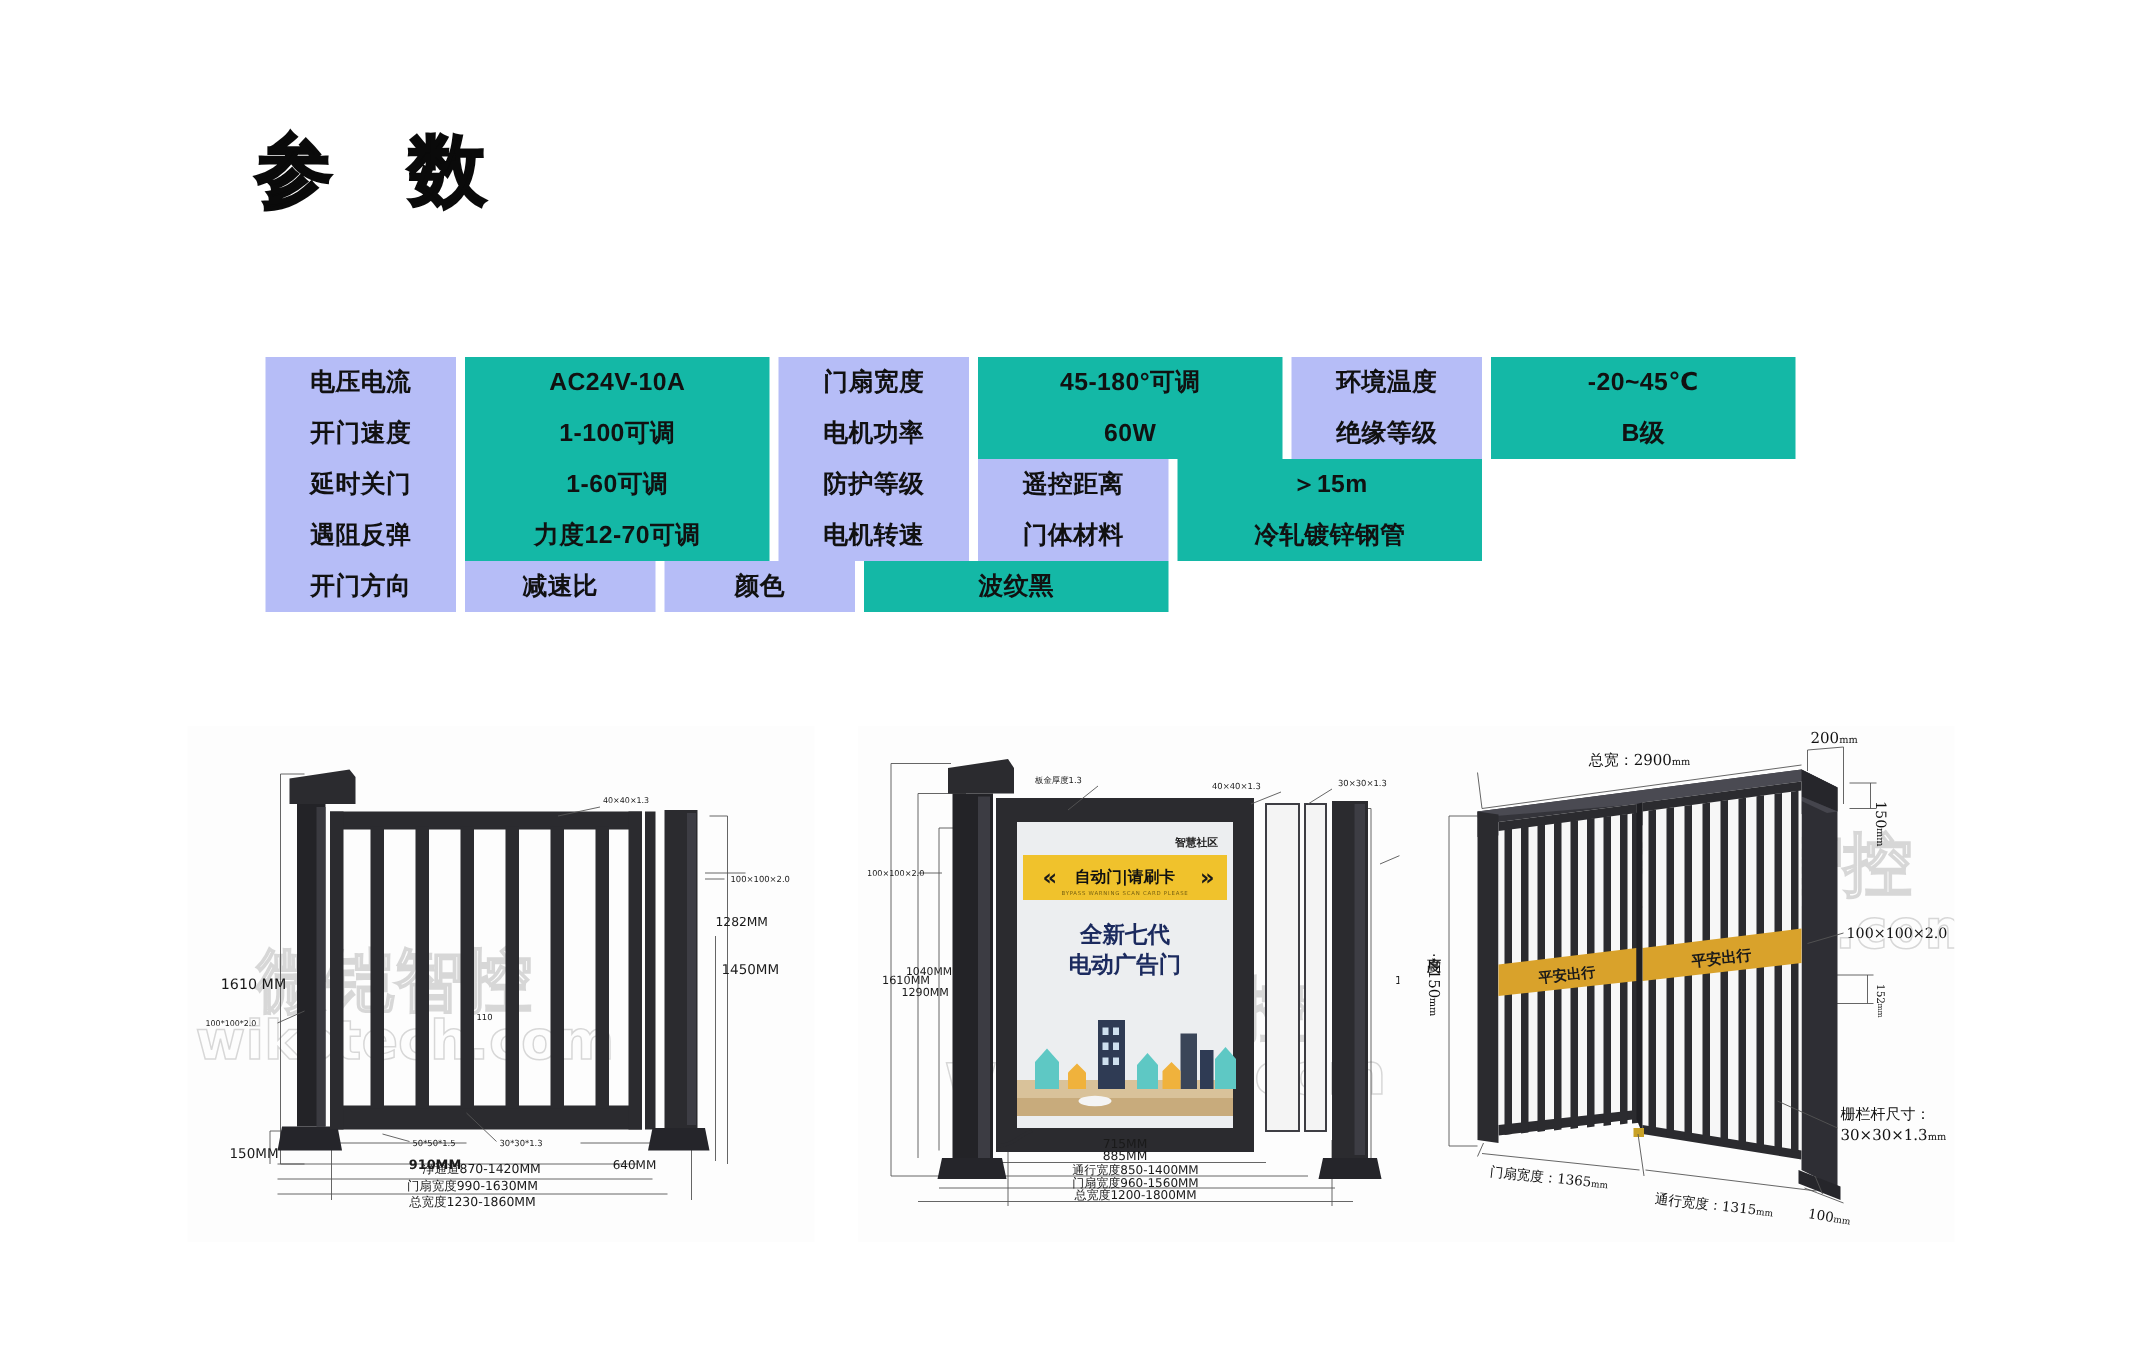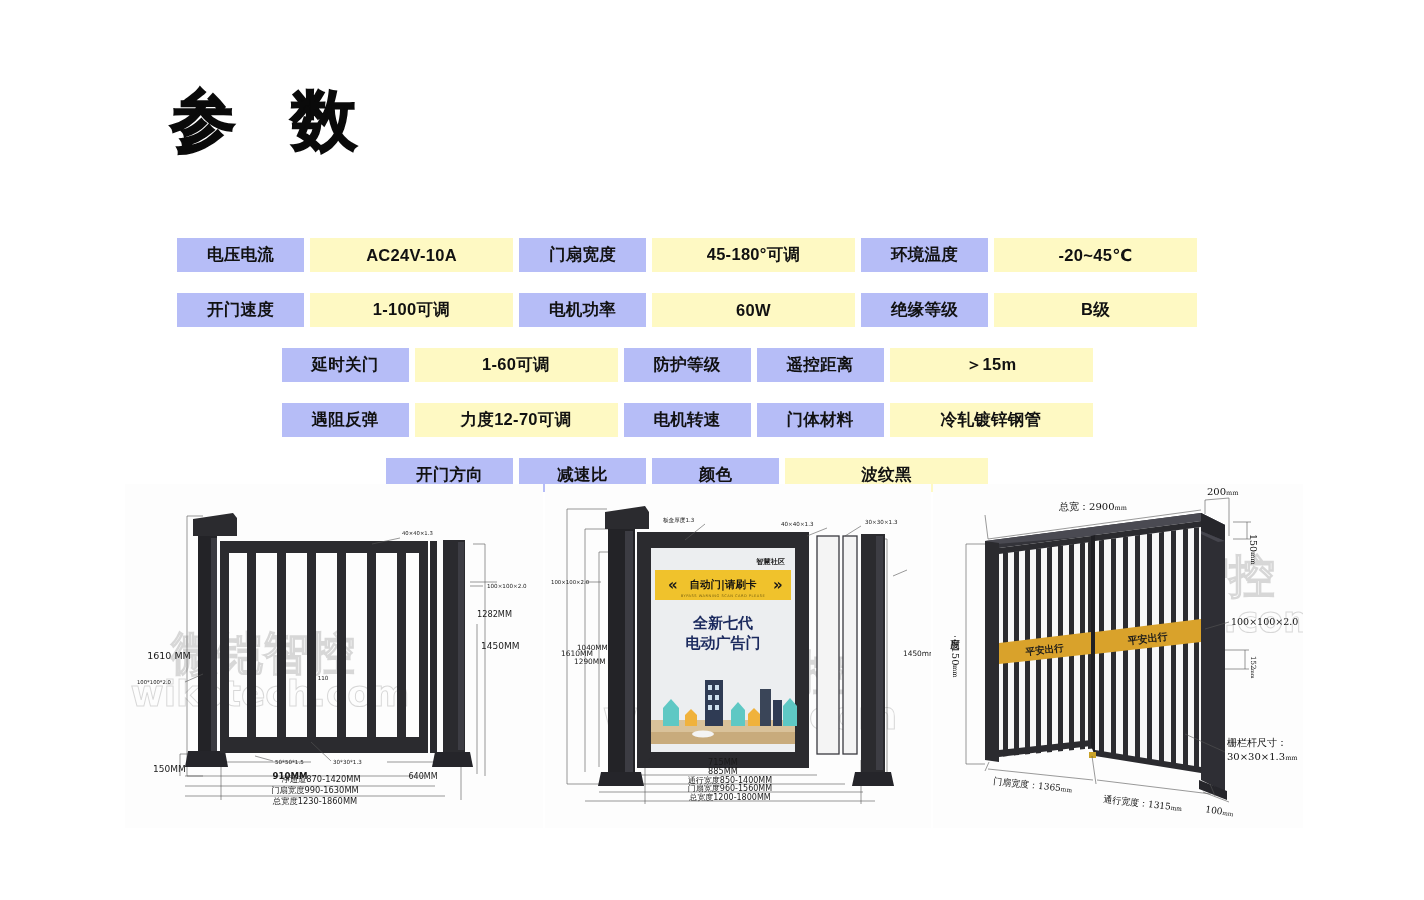--- a/index.html
+++ b/index.html
@@ -7,48 +7,48 @@
     width: 1424px; height: 900px;
     background: #ffffff;
     font-family: "Liberation Sans", "DejaVu Sans", sans-serif;
     overflow: hidden;
   }
   #page { position: relative; width: 1424px; height: 900px; background: #fff; }
 
   
   .page-title {
     position: absolute; left: 170px; top: 88px;
-    font-size: 66px; font-weight: 900; color: #0a0a0a;
+    font-size: 52px; font-weight: 900; color: #0a0a0a;
     letter-spacing: 16px; line-height: 1;
     font-family: "DejaVu Sans", "Liberation Sans", sans-serif;
     -webkit-text-stroke: 1.5px #0a0a0a;
   }
 
   
   .spec-table {
     position: absolute; left: 177px; top: 238px;
-    display: flex; flex-direction: column; gap: 21px; align-items: center;
+    display: flex; flex-direction: column; gap: 0;
   }
   .spec-row { display: flex; gap: 6px; }
   .cell {
     height: 34px; display: flex; align-items: center; justify-content: center;
     font-size: 16.5px; font-weight: 700; color: #111;
     letter-spacing: .3px; white-space: nowrap;
   }
   .cell.key   { width: 127px; background: #b6bdf7; }
-  .cell.val   { width: 203px; background: #fef9c3; }
+  .cell.val   { width: 203px; background: #14b8a6; }
 
   
   .panels { position: absolute; left: 0; top: 484px; width: 1424px; height: 352px; }
   .panel {
     position: absolute; top: 0; height: 344px;
     background: #fdfdfd; overflow: hidden;
   }
   #panel-1 { left: 125px;  width: 418px; }
-  #panel-2 { left: 545px;  width: 386px; }
+  #panel-2 { left: 572px;  width: 386px; }
   #panel-3 { left: 933px;  width: 370px; }
   .panel svg { display: block; width: 100%; height: 100%; }
 </style>
 </head>
 <body>
 
 <div id="page">
 
   <div class="page-title">参 数</div>
 

